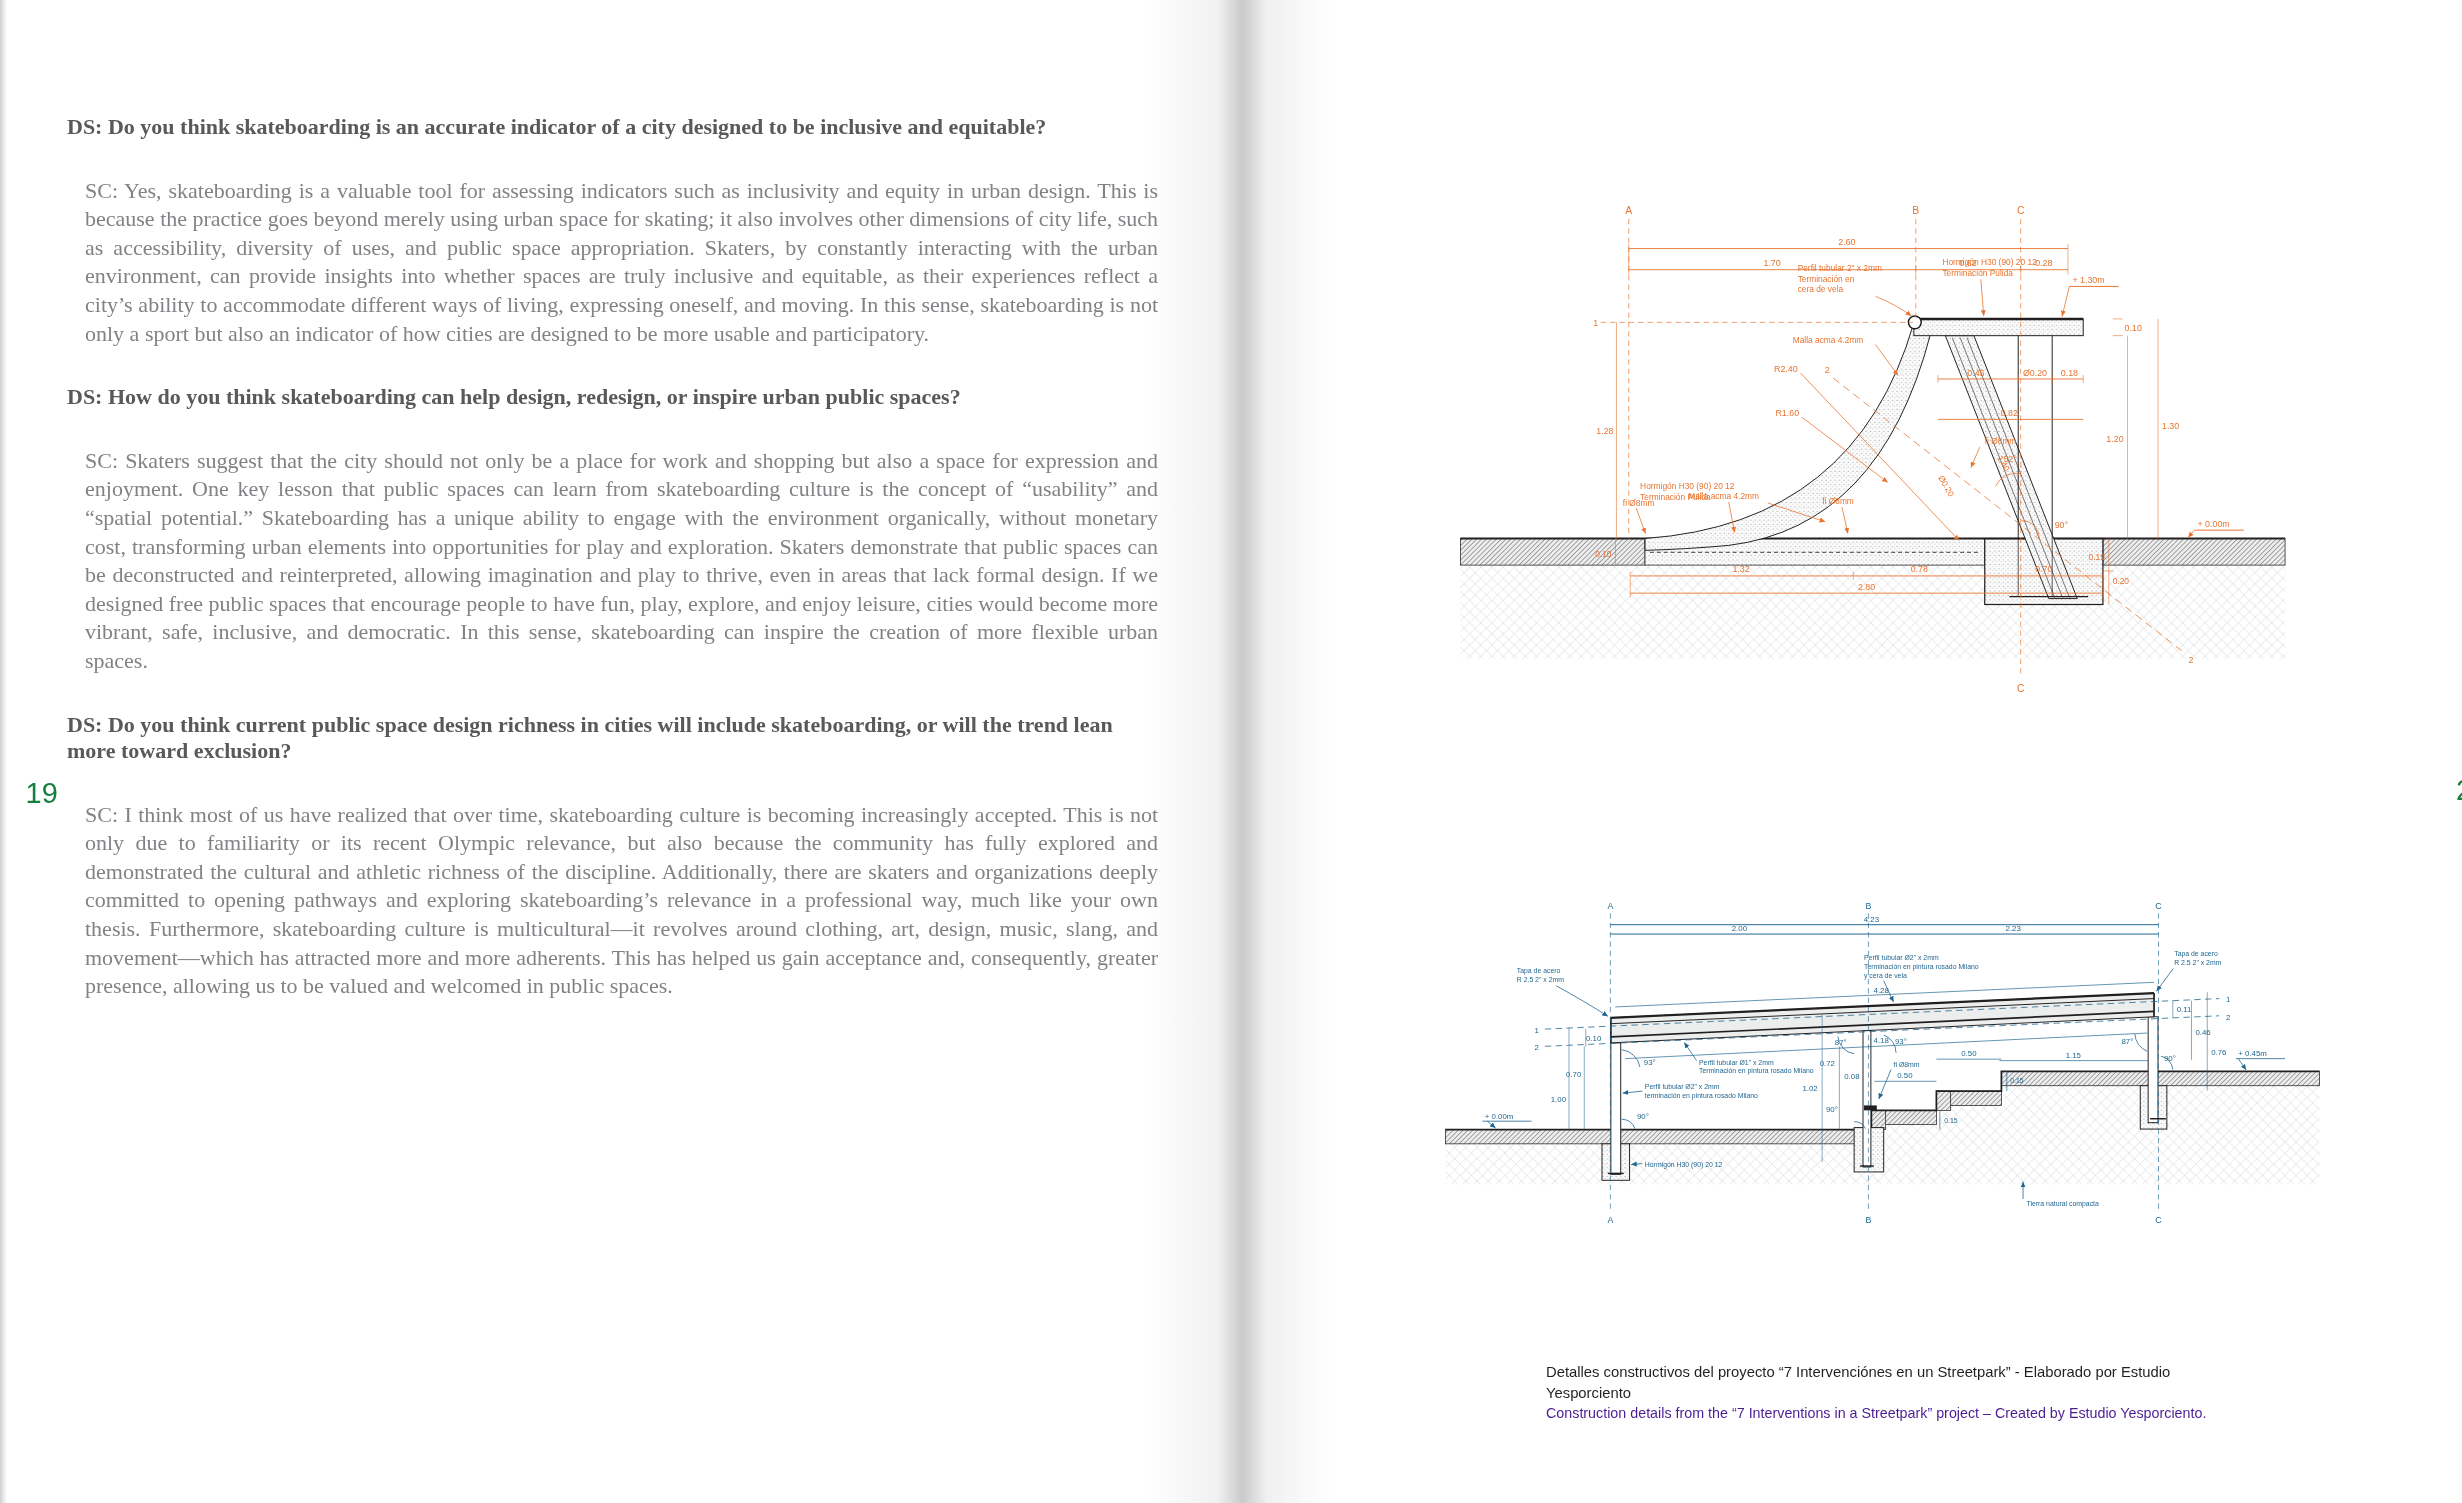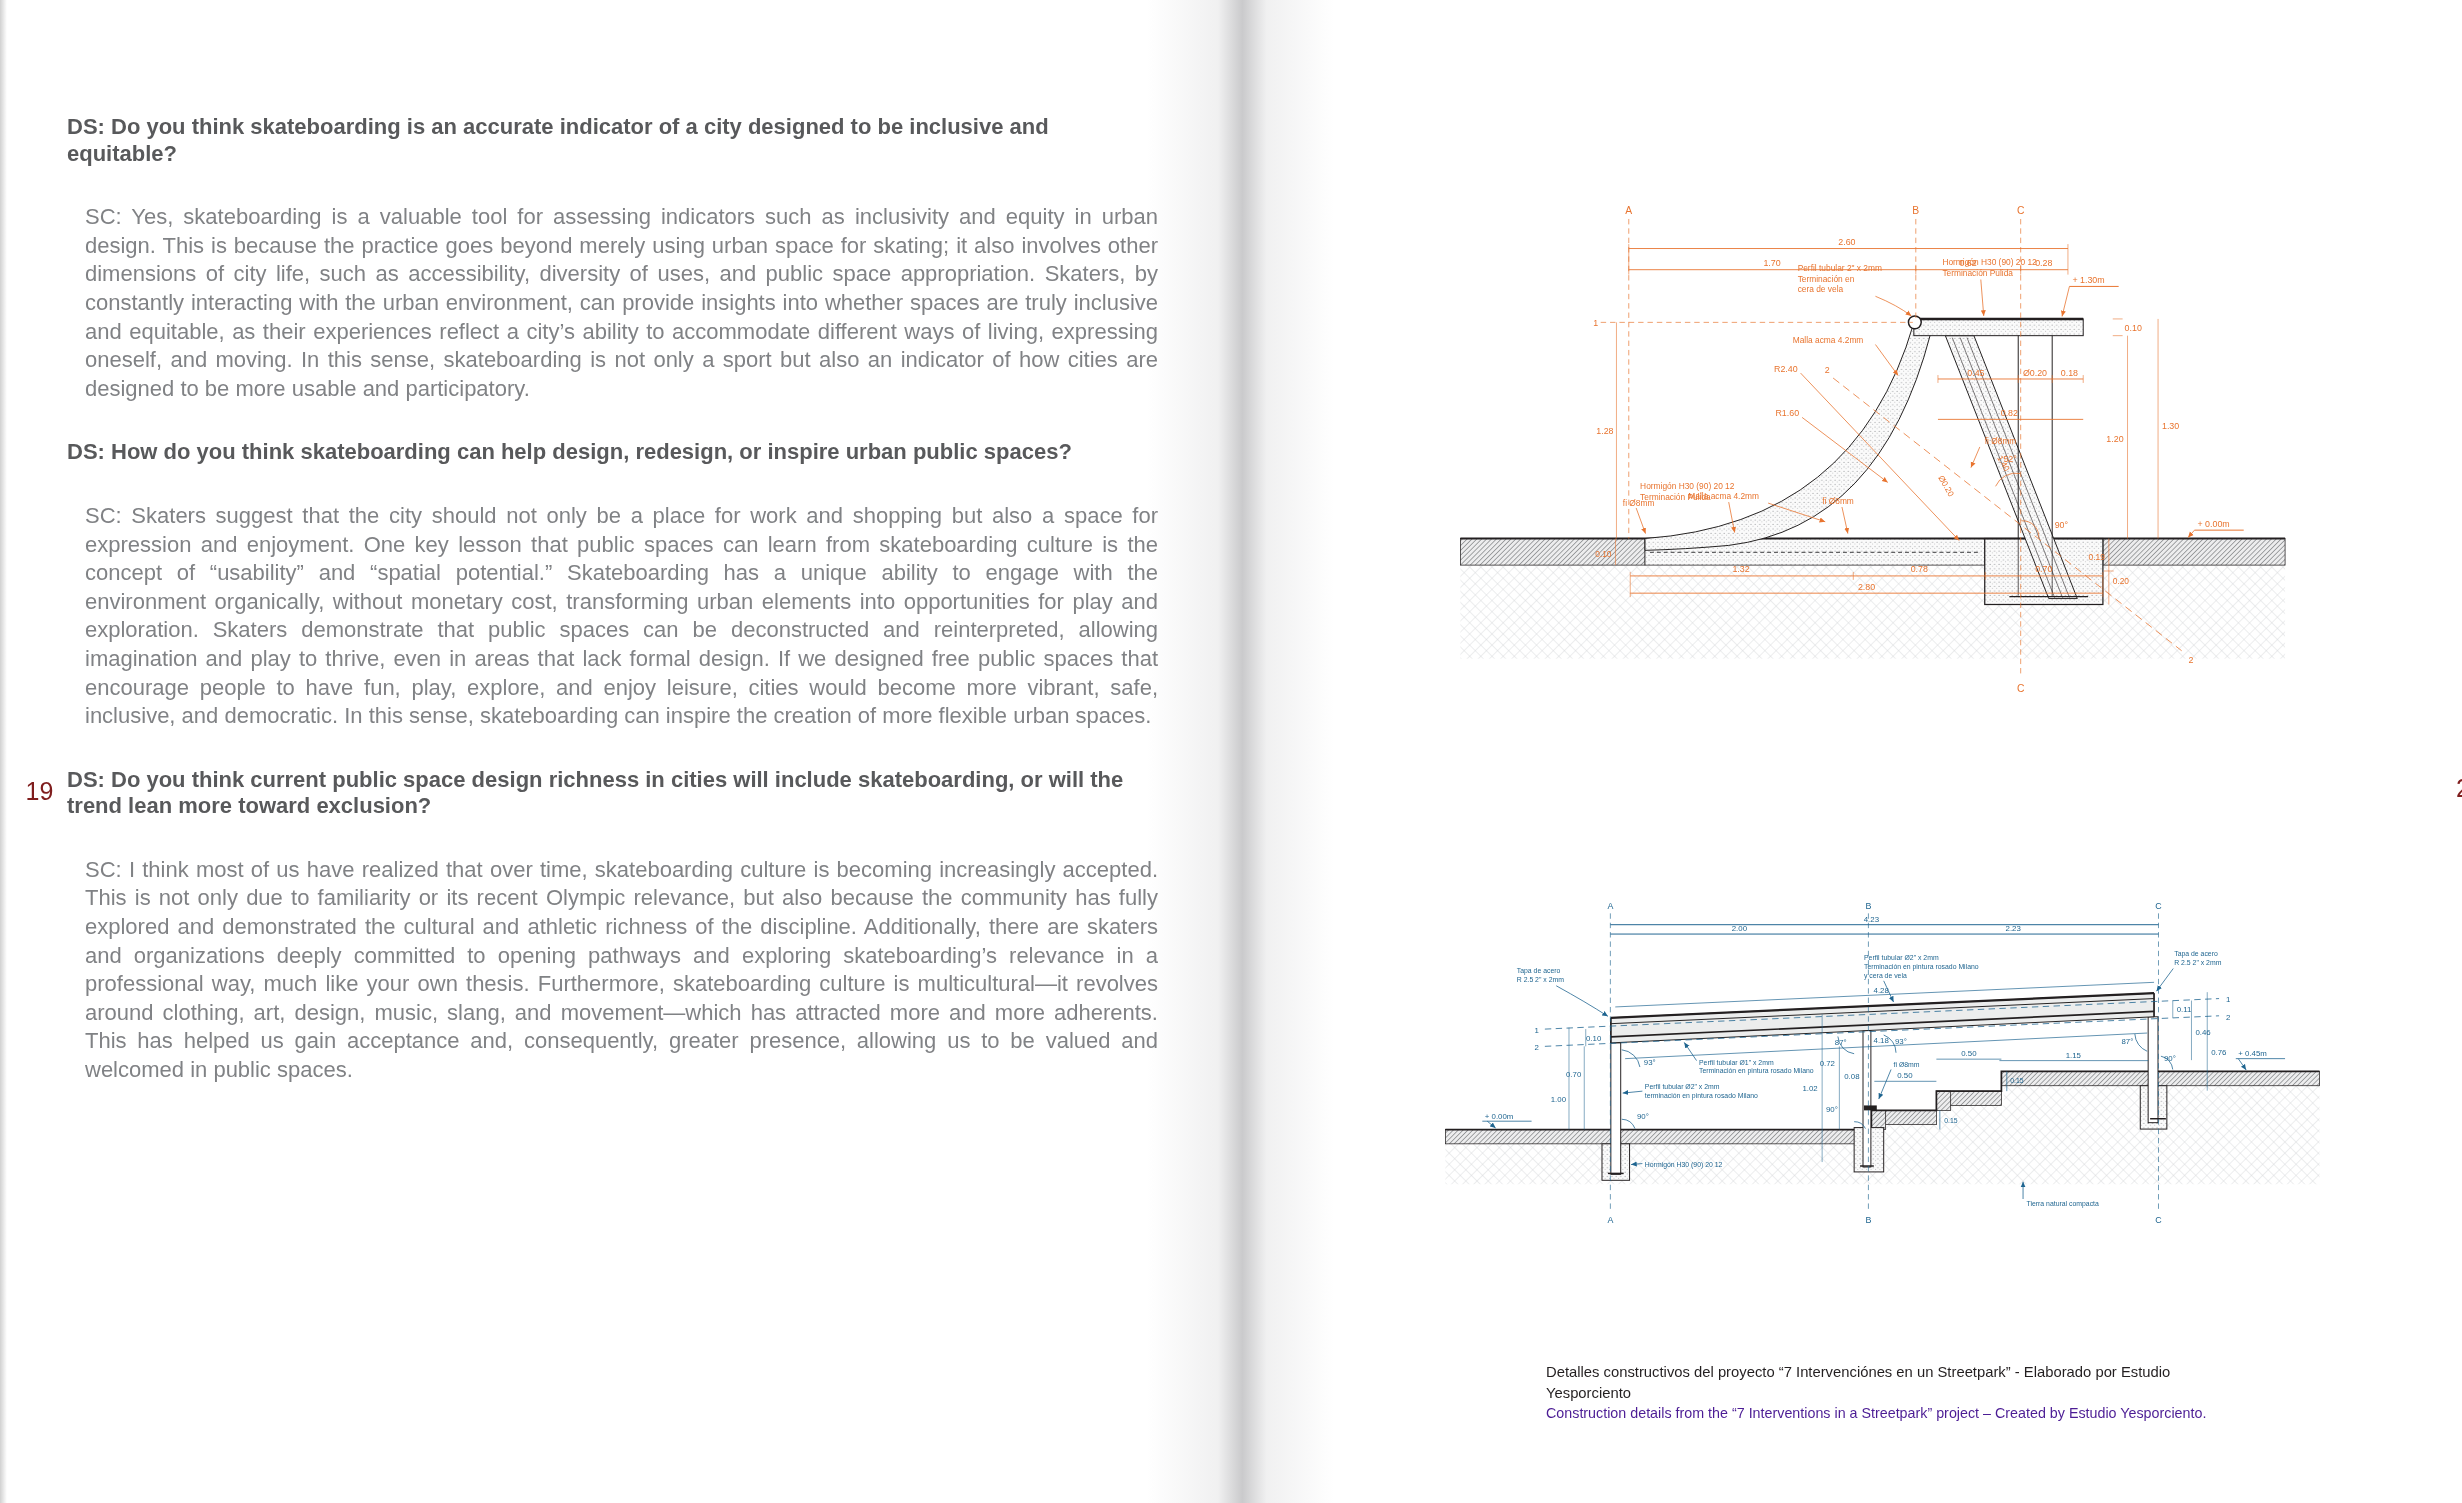--- a/index.html
+++ b/index.html
@@ -4,24 +4,24 @@
 <style>
   html,body{margin:0;padding:0;}
   body{width:2512px;height:1504px;position:relative;background:#ffffff;overflow:hidden;
        font-family:"Liberation Sans", sans-serif;}
   .edge-shadow{position:absolute;left:0;top:0;width:6.9px;height:1504px;
        background:linear-gradient(to right, rgba(0,0,0,0.18), rgba(0,0,0,0));}
   .gutter{position:absolute;left:1147px;top:0;width:187px;height:1504px;
        background:linear-gradient(to right, rgba(255,255,255,0) 0%, rgba(110,110,116,0.10) 38%,
                   rgba(80,80,86,0.30) 51%, rgba(110,110,116,0.10) 64%, rgba(255,255,255,0) 100%);}
   .text-col{position:absolute;left:67px;top:114px;width:1091px;color:#808285;
-       font-size:22px;line-height:28.6px;text-align:justify;}
+       font-size:22px;line-height:28.6px;text-align:justify;font-family:Liberation Serif, serif;}
   .text-col h3{font-size:22px;line-height:26.6px;font-weight:bold;color:#58595b;margin:0 0 36px 0;text-align:left;}
   .text-col p{margin:0 0 36px 18px;}
-  .pagenum{position:absolute;font-size:25px;color:#7f1d1d;}
+  .pagenum{position:absolute;font-size:29px;color:#15803d;}
   .pagenum-left{left:25.6px;top:777px;}
   .pagenum-right{left:2456px;top:774px;}
   .caption{position:absolute;left:1546px;top:1362px;width:689px;line-height:20.7px;}
   .caption .es{font-size:14.8px;color:#231f20;}
   .caption .en{font-size:14.3px;color:#4c1d95;}
   svg{position:absolute;}
   svg text{font-family:"Liberation Sans", sans-serif;}
   .o-t{fill:#e8742f;font-size:18px;}
   .o-g{fill:#e8742f;font-size:21px;}
   .o-n{fill:#e8742f;font-size:17px;}

